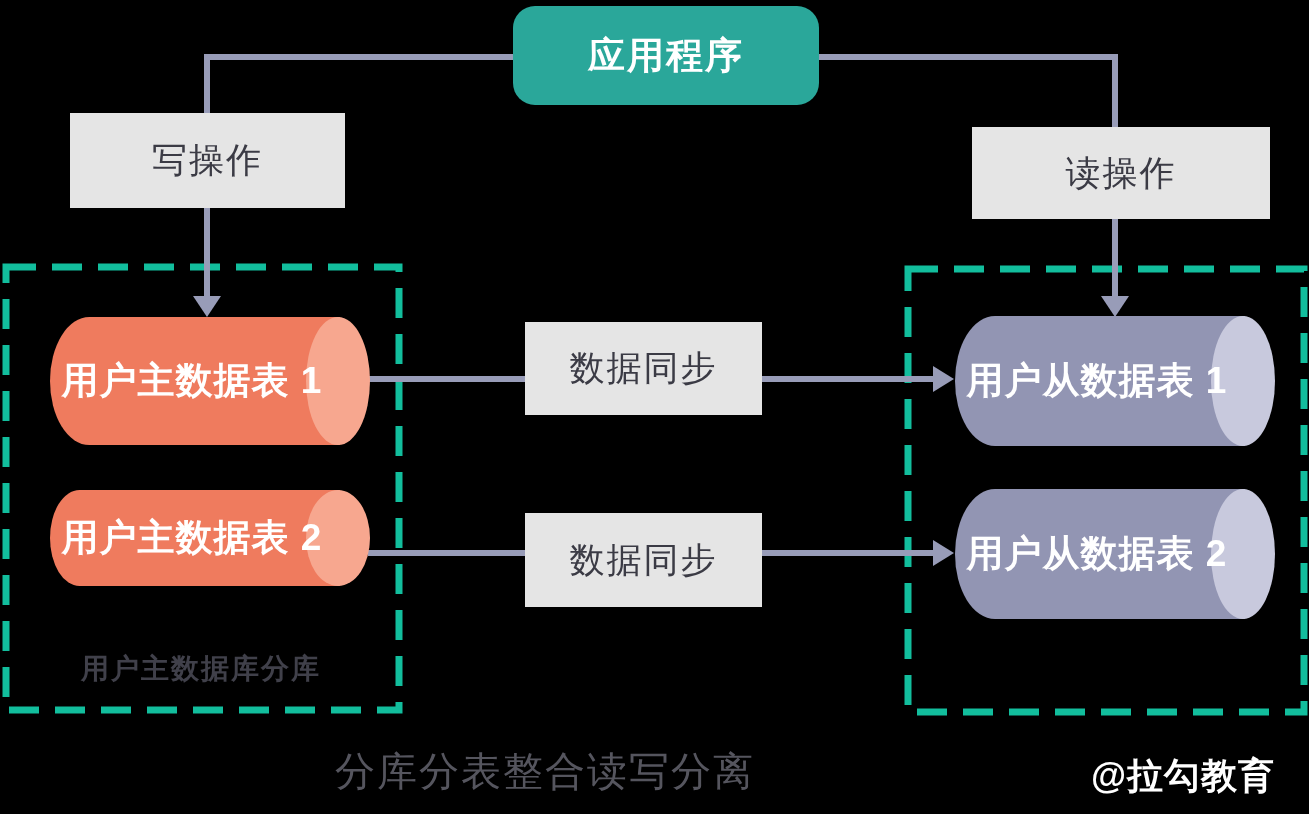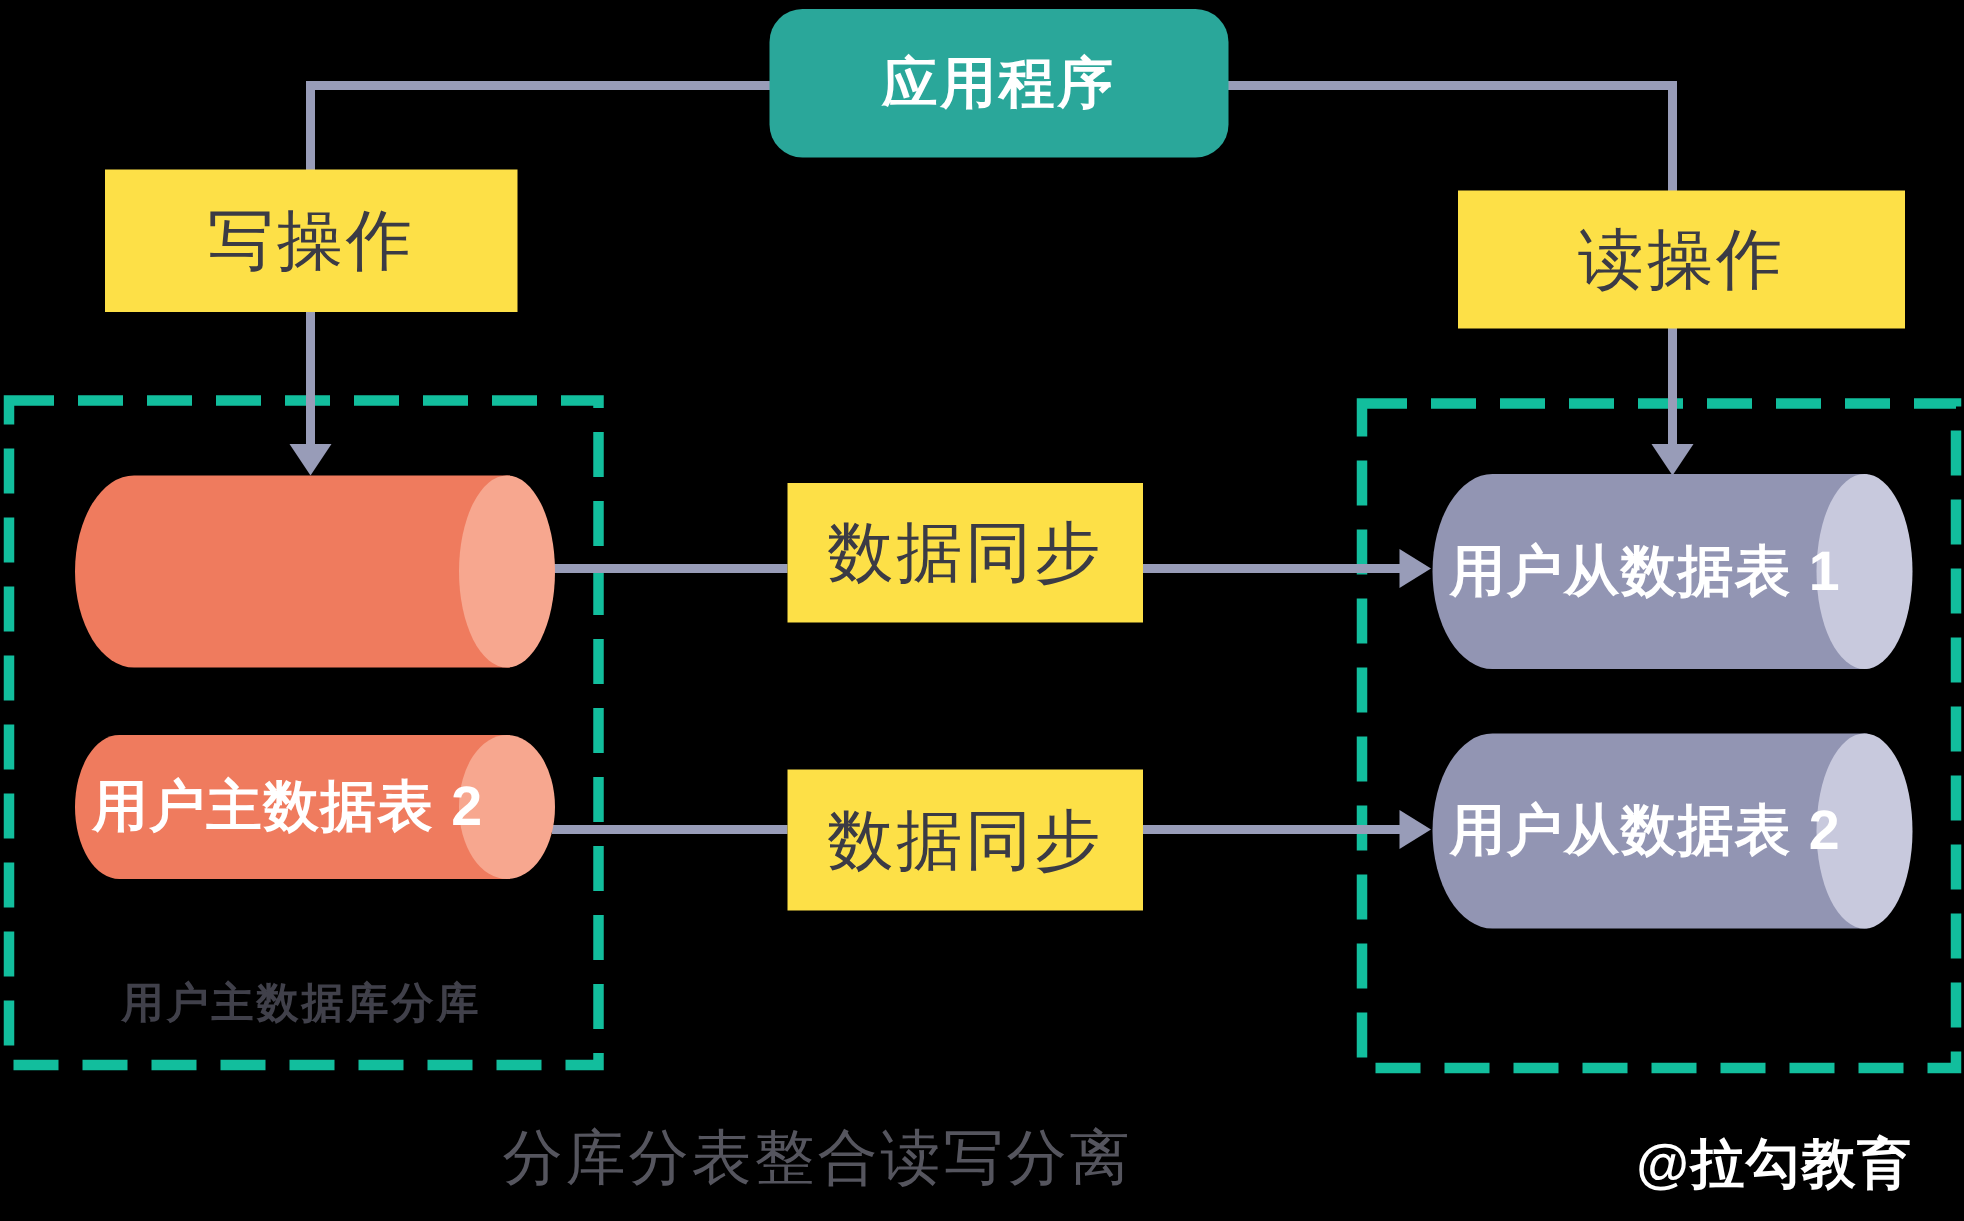--- a/index.html
+++ b/index.html
@@ -23,23 +23,23 @@
     border-left:21px solid #989CB8;}
   
   .app-box{
     position:absolute;left:513px;top:6px;width:306px;height:99px;
     background:#2AA79A;border-radius:22px;z-index:3;
     display:flex;align-items:center;justify-content:center;
     color:#fff;font-size:37px;font-weight:700;letter-spacing:2px;
   }
   
   .white-box{
-    position:absolute;background:#fde047;z-index:3;
+    position:absolute;background:#e5e5e5;z-index:3;
     display:flex;align-items:center;justify-content:center;
-    color:#3B3B45;font-size:44px;font-weight:500;letter-spacing:2px;
+    color:#3B3B45;font-size:35px;font-weight:500;letter-spacing:2px;
   }
   .write-box{left:70px;top:113px;width:275px;height:95px;}
   .read-box{left:972px;top:127px;width:298px;height:92px;}
   .sync-box-1{left:525px;top:322px;width:237px;height:93px;}
   .sync-box-2{left:525px;top:513px;width:237px;height:94px;}
   
   .dash-svg{position:absolute;z-index:0;}
   
   .cylinder{position:absolute;z-index:3;}
   .cyl-body{position:absolute;left:0;top:0;bottom:0;right:30px;
@@ -102,20 +102,21 @@
   <div class="white-box sync-box-1">
     <span>数据同步</span>
   </div>
   <div class="white-box sync-box-2">
     <span>数据同步</span>
   </div>
 
   <div class="cylinder master" style="left:50px;top:317px;width:320px;height:128px;">
     <div class="cyl-body"></div>
     <div class="cyl-cap"></div>
+    <div class="cyl-label">用户主数据表 1</div>
   </div>
   <div class="cylinder master" style="left:50px;top:490px;width:320px;height:96px;">
     <div class="cyl-body"></div>
     <div class="cyl-cap"></div>
     <div class="cyl-label">用户主数据表 2</div>
   </div>
 
   <div class="cylinder slave" style="left:955px;top:316px;width:320px;height:130px;">
     <div class="cyl-body"></div>
     <div class="cyl-cap"></div>

